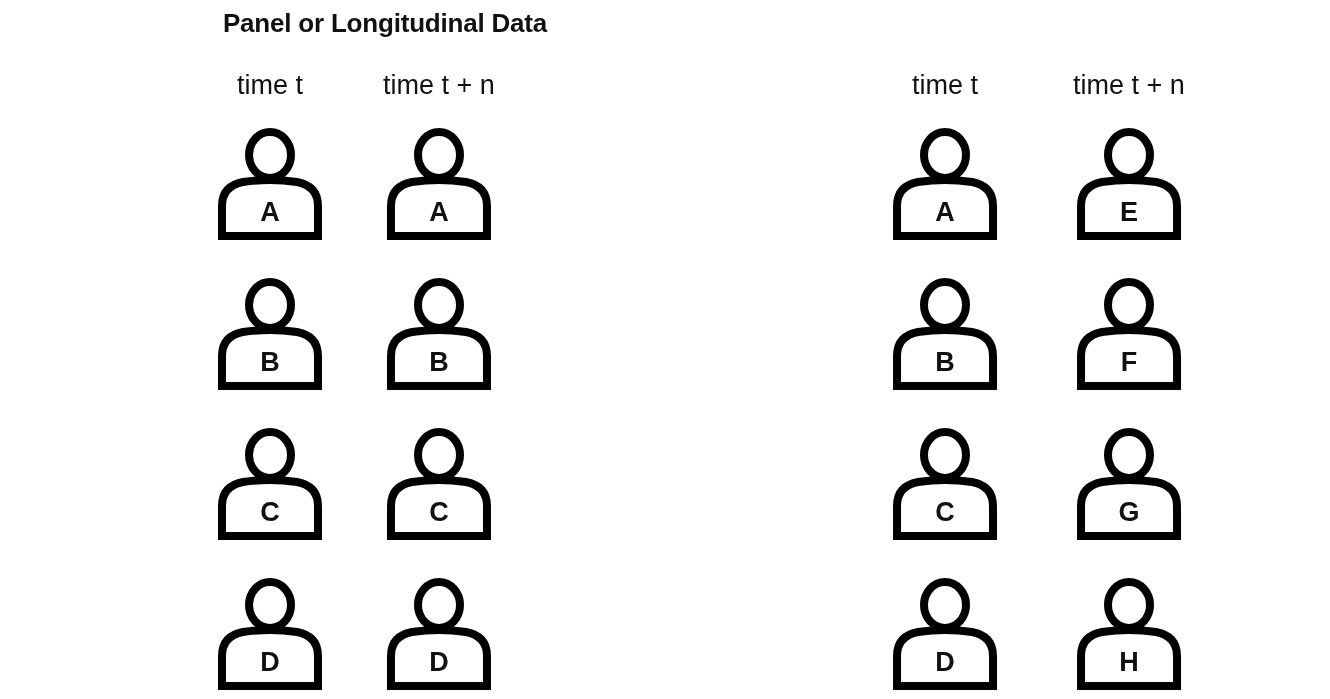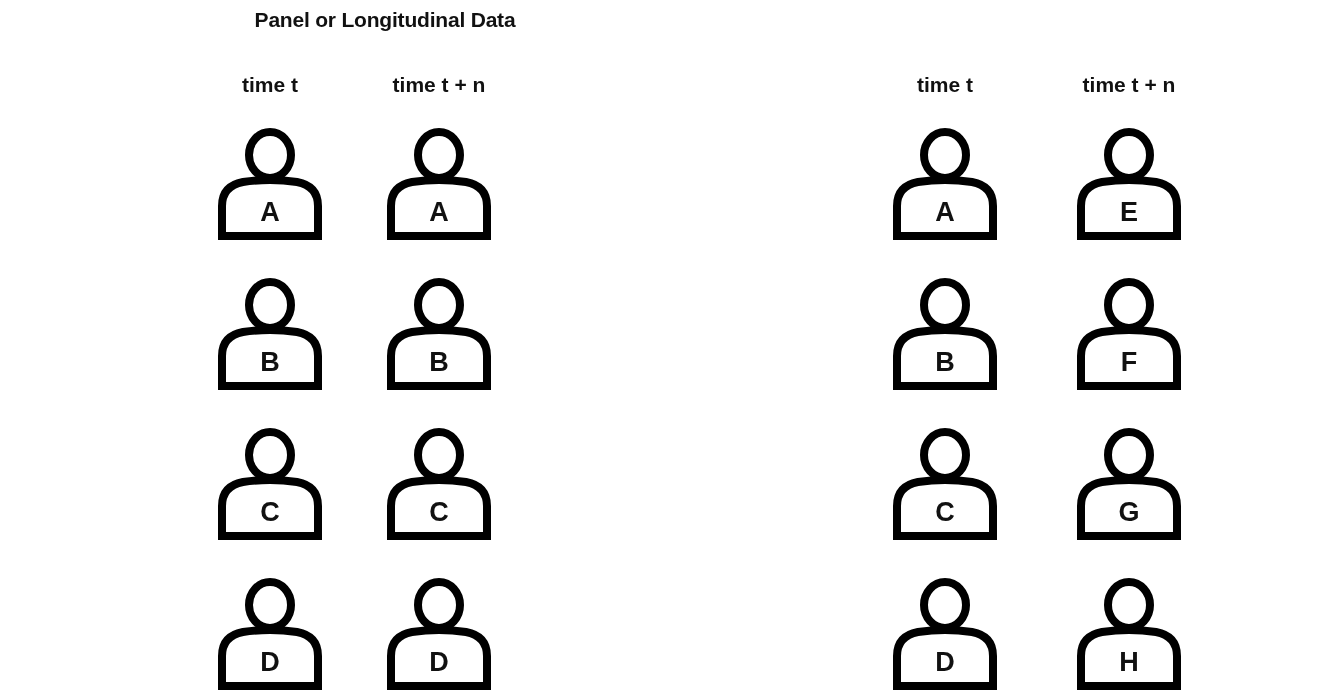--- a/index.html
+++ b/index.html
@@ -29,21 +29,21 @@
   }
   #panel-left  { left: 60px;  width: 650px; }
   #panel-right { left: 640px; width: 690px; }
 
   .panel-title {
     position: absolute;
     top: 8px;
     left: 0;
     width: 100%;
     text-align: center;
-    font-size: 21px;
+    font-size: 26px;
     font-weight: bold;
     letter-spacing: -0.2px;
     color: #111111;
     white-space: nowrap;
   }
 
   
   .column {
     position: absolute;
     top: 70px;
@@ -51,22 +51,22 @@
   }
   #panel-left  .col-0 { left: 105px; }
   #panel-left  .col-1 { left: 274px; }
   #panel-right .col-0 { left: 200px; }
   #panel-right .col-1 { left: 384px; }
 
   .col-header {
     height: 34px;
     line-height: 30px;
     text-align: center;
-    font-size: 21px;
-    font-weight: bold;
+    font-size: 27px;
+    font-weight: normal;
     color: #111111;
     white-space: nowrap;
   }
 
   .figure-list {
     position: relative;
     margin-top: 10px;
   }
 
   

